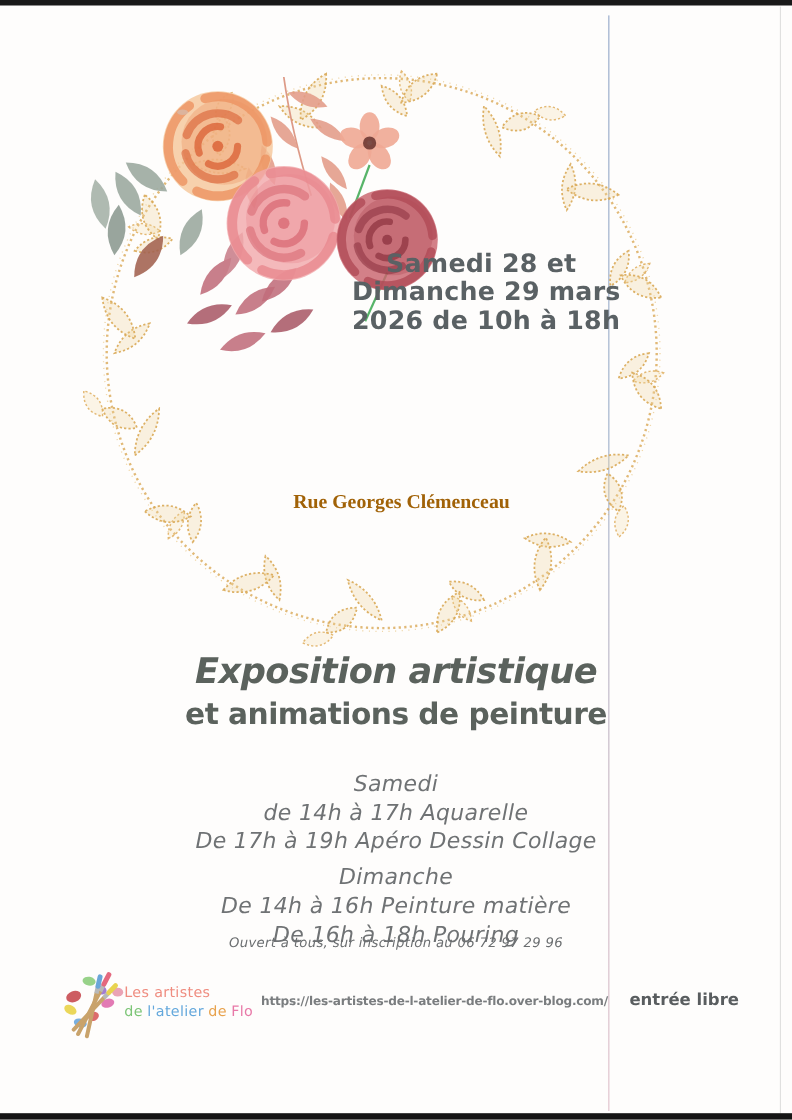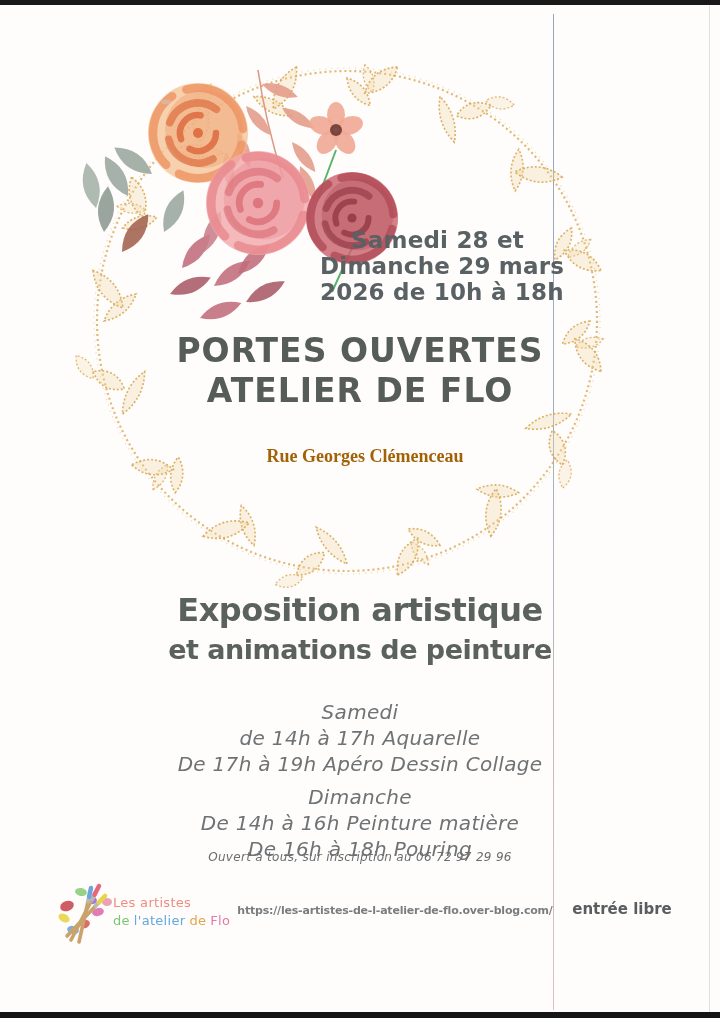--- a/index.html
+++ b/index.html
@@ -15,21 +15,21 @@
     background:linear-gradient(#7e96be 0%,#8aa0c0 38%,#baa9b9 68%,#dab4c1 100%);
   }
   .edge-right{position:absolute;left:709px;top:6px;height:1006px;width:1px;background:#d6d6d6;opacity:.75;}
   #art{position:absolute;left:0;top:0;z-index:1;}
   .txt{position:absolute;z-index:2;text-align:center;font-weight:700;white-space:nowrap;}
   .line{white-space:nowrap;}
   .dates{left:320px;top:227px;width:235px;font-size:23px;line-height:26px;color:#5a6164;letter-spacing:.2px;}
   .title{left:120px;top:331px;width:480px;font-size:33px;line-height:40px;color:#565d58;letter-spacing:1px;}
   .address{left:215px;top:444px;width:300px;font-size:18px;line-height:25px;color:#a16207;font-family:Liberation Serif, serif;}
   .subtitle{left:110px;top:588px;width:500px;color:#5b625d;}
-  .subtitle .l1{font-size:32px;line-height:44px;letter-spacing:-.5px;}
+  .subtitle .l1{font-size:32px;line-height:44px;letter-spacing:-.5px;font-style:italic;}
   .subtitle .l2{font-size:27px;line-height:36px;letter-spacing:-.5px;}
   .hand{font-style:italic;font-weight:500;letter-spacing:.3px;}
   .schedule{left:110px;top:699px;width:500px;font-size:20px;line-height:26px;color:#6f7274;}
   .schedule .gap{margin-top:7px;}
   .registration{left:85px;top:850px;width:550px;font-size:12px;color:#6b6e70;}
   .logo-text{left:113px;top:894px;width:170px;text-align:left;z-index:2;position:absolute;
              font-size:13px;line-height:18px;font-weight:500;letter-spacing:.3px;}
   .logo-text .w{margin-right:4px;text-align:center;}
   .url{left:185px;top:904px;width:420px;font-size:11px;letter-spacing:-.2px;color:#7a7d7f;}
   .entree{left:572px;top:900px;width:100px;font-size:15px;color:#595d5f;}
@@ -177,24 +177,20 @@
         <line x1="43.92" y1="22.4" x2="50" y2="16" stroke="#e8d34f" stroke-width="4.5" stroke-linecap="round"></line>
       </g>
     </svg>
 
   <div class="txt dates">
     <div class="line">Samedi 28 et</div>
     <div class="line">Dimanche 29 mars</div>
     <div class="line">2026 de 10h à 18h</div>
   </div>
 
-  <div class="txt title">
-    <div class="line">PORTES OUVERTES</div>
-    <div class="line">ATELIER DE FLO</div>
-  </div>
 
   <div class="txt address">
     <div class="line">Rue Georges Clémenceau</div>
   </div>
 
   <div class="txt subtitle">
     <div class="line l1">Exposition artistique</div>
     <div class="line l2">et animations de peinture</div>
   </div>
 

